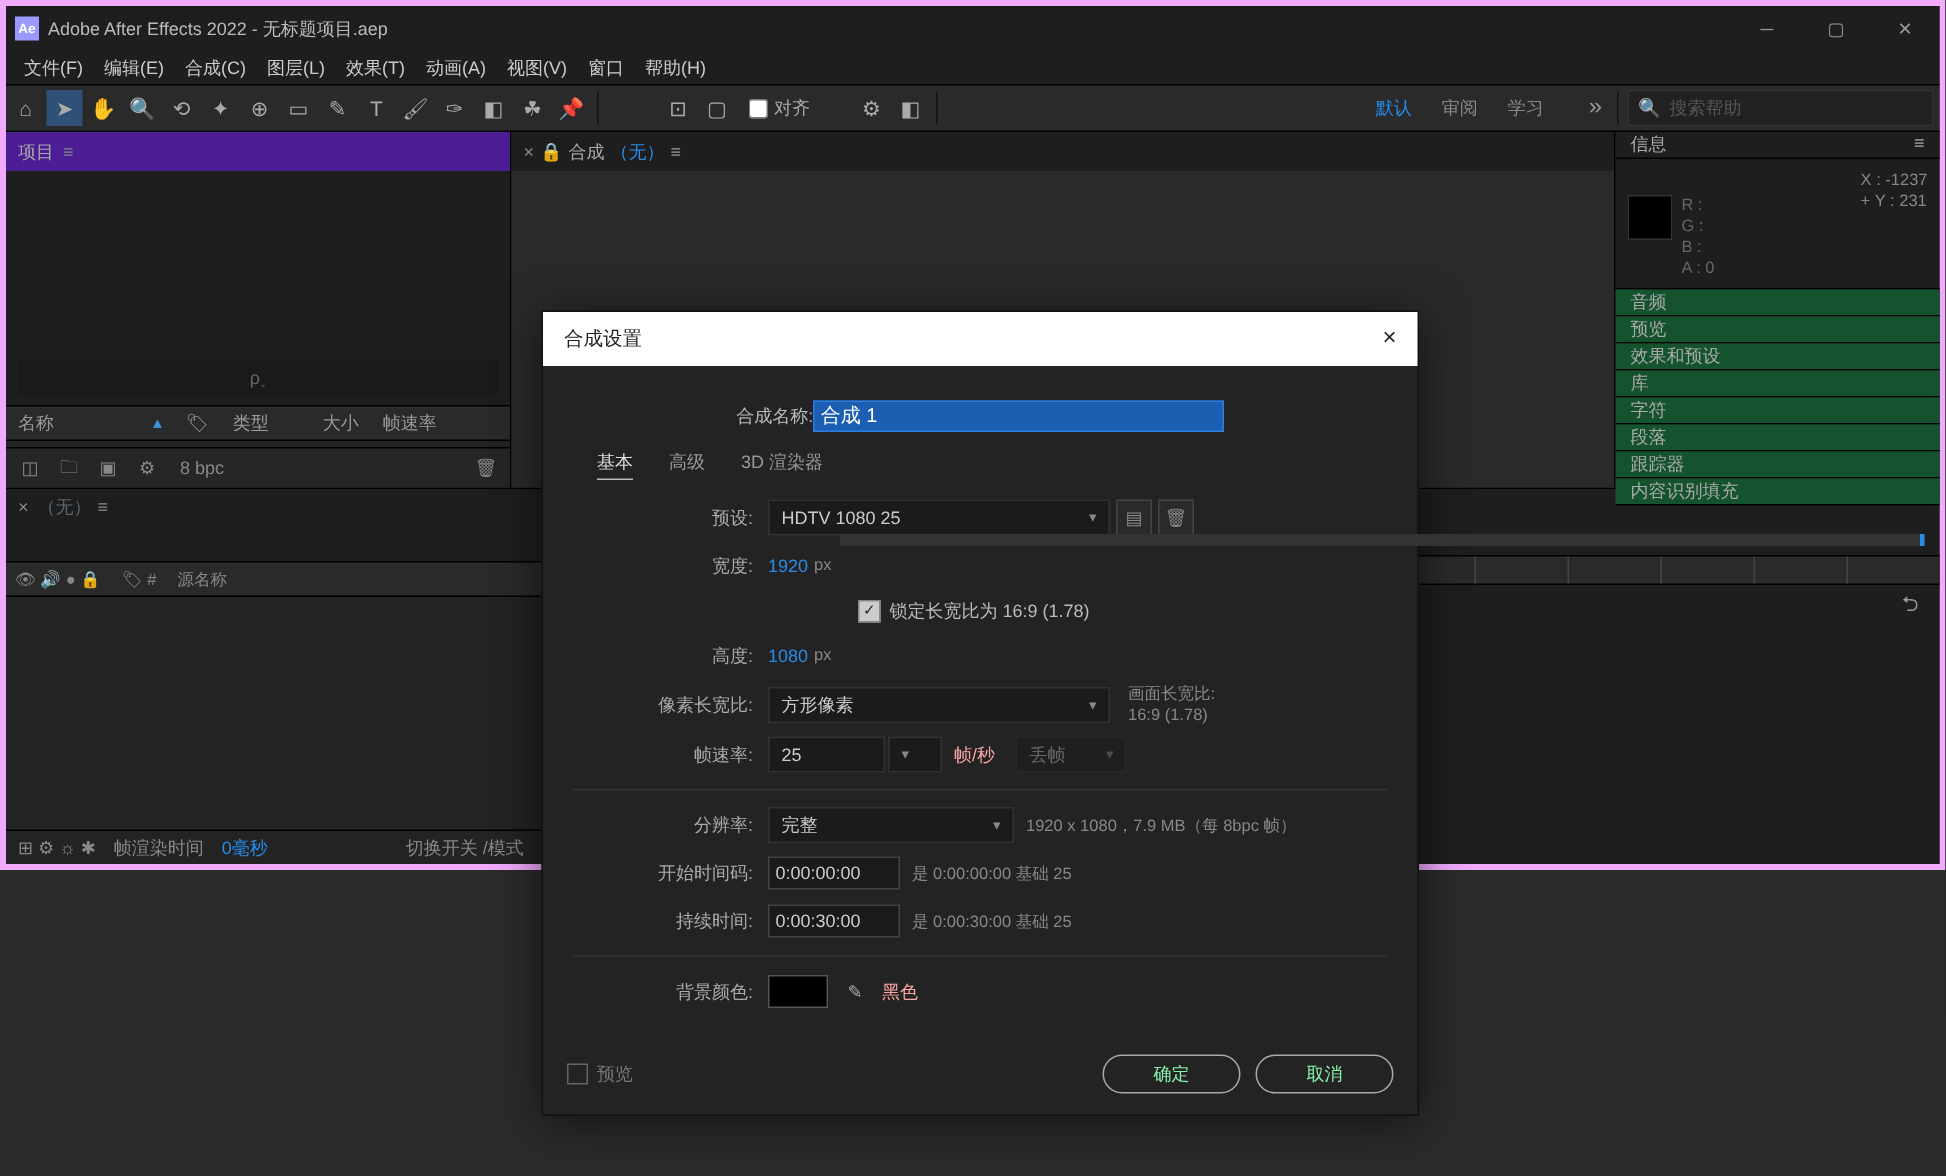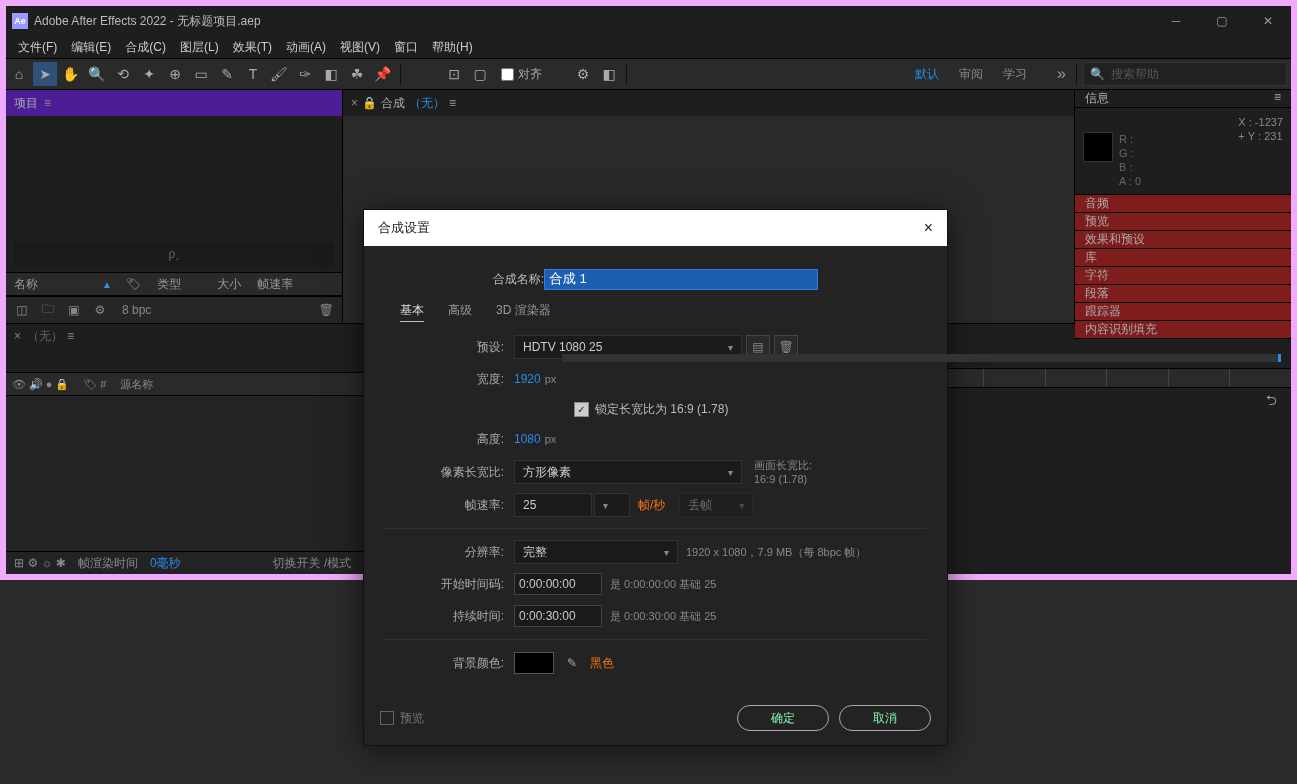--- a/index.html
+++ b/index.html
@@ -1,16 +1,16 @@
 <!DOCTYPE html>
 <html><head>
 <meta charset="utf-8">
 <style>
  html,body{margin:0;padding:0;width:1297px;height:784px;overflow:hidden;font-family:"Microsoft YaHei",Arial,sans-serif;font-size:12px;color:#999;background:#2b2b2b}
- .win-border{width:1297px;height:580px;border:6px solid #f0abfc;box-sizing:border-box;display:flex;flex-direction:column;background:#1e1e1e}
+ .win-border{width:1297px;height:580px;border:4px solid #f0abfc;box-sizing:border-box;display:flex;flex-direction:column;background:#1e1e1e}
  .titlebar{height:30px;background:#1e1e1e;display:flex;align-items:center;color:#bbb}
  .titlebar .icon{width:16px;height:16px;margin:0 6px 0 6px;background:#9999ff;display:flex;align-items:center;justify-content:center;color:#fff;font-size:9px;font-weight:bold}
  .title-text{flex:0 0 auto}
  .title-sep{flex:1}
  .win-btn{width:46px;height:30px;display:flex;align-items:center;justify-content:center;color:#999}
  .menubar{height:22px;background:#1e1e1e;display:flex;align-items:center;color:#ccc;padding-left:8px;gap:6px}
  .menubar span{padding:0 4px}
  .toolbar{height:30px;background:#2a2a2a;border-top:1px solid #000;border-bottom:1px solid #000;display:flex;align-items:center;position:relative}
  .toolbar .tbtn{width:24px;height:24px;display:flex;align-items:center;justify-content:center;font-size:14px;color:#aaa;margin:0 1px}
  .toolbar .accent{background:#2f5177}
@@ -37,21 +37,21 @@
  .comp-head .x{color:#888;margin-right:4px}
  .comp-head .lock{color:#888;margin-right:4px}
  .comp-head .tt{color:#aaa}
  .comp-head .none{color:#288ce8;margin-left:4px}
  .comp-body{flex:1;background:#2a2a2a}
  .right-col{width:216px;background:#1e1e1e;display:flex;flex-direction:column;border-left:1px solid #000}
  .info-panel{height:90px;border-bottom:1px solid #000;display:flex;padding:6px 8px}
  .swatch{width:28px;height:28px;background:#000;border:1px solid #333;margin-top:18px}
  .rgb{margin-left:6px;margin-top:18px;line-height:14px;font-size:11px;color:#666}
  .xy{margin-left:auto;text-align:left;line-height:14px;color:#888;font-size:11px;margin-top:1px}
- .right-item{height:29px;border-bottom:1px solid #000;display:flex;align-items:center;padding:0 10px;color:#aaa;background:#7f1d1d}
+ .right-item{height:29px;border-bottom:1px solid #000;display:flex;align-items:center;padding:0 10px;color:#aaa;background:#14532d}
  .bottom-row{height:250px;display:flex;border-top:1px solid #000}
  .timeline-panel{width:545px;background:#1e1e1e;display:flex;flex-direction:column;border-right:1px solid #000}
  .tl-head{height:24px;display:flex;align-items:center;padding:0 8px}
  .tl-head .x{color:#888;margin-right:6px}
  .tl-head .none{color:#5a6772}
  .tl-search{height:24px;display:flex;align-items:center;padding:0 8px;justify-content:flex-end}
  .tl-search .box{width:60px;height:20px;background:#232323;display:flex;align-items:center;justify-content:center;color:#666}
  .tl-cols{height:22px;background:#2a2a2a;border-top:1px solid #000;border-bottom:1px solid #000;display:flex;align-items:center;padding:0 6px;color:#888;font-size:11px}
  .tl-body{flex:1;background:#232323}
  .tl-bottom{height:22px;background:#232323;display:flex;align-items:center;padding:0 8px;color:#888;border-top:1px solid #000;gap:12px}
@@ -72,21 +72,21 @@
  .text-input{background:#1c5fb2;color:#fff;border:1px solid #2a7fe0;padding:1px 4px;width:264px;height:17px}
  .tabs{display:flex;gap:24px;margin:10px 0 12px 16px}
  .tabs span{color:#999}
  .tabs .on{color:#ddd;border-bottom:1px solid #bbb;padding-bottom:2px}
  .sel{background:#1b1b1b;border:1px solid #333;height:22px;min-width:210px;display:flex;align-items:center;padding:0 8px;color:#ccc;justify-content:space-between}
  .sel.small{min-width:60px;width:60px}
  .sel .arrow{font-size:10px;color:#888}
  .iconbtn{width:22px;height:22px;border:1px solid #444;display:flex;align-items:center;justify-content:center;margin-left:4px;color:#888;background:#2a2a2a}
  .chk{width:13px;height:13px;border:1px solid #888;background:#ccc;display:inline-flex;align-items:center;justify-content:center;font-size:10px;color:#222;margin-right:6px}
  .num-input{background:#1a1a1a;border:1px solid #444;color:#ccc;height:20px;width:78px;padding:0 4px;display:flex;align-items:center}
- .static{color:#f97316;margin-left:8px}
+ .static{color:#fca5a5;margin-left:8px}
  .sect-gap{border-top:1px solid #333;margin:10px 0}
  .color-swatch{width:38px;height:20px;background:#000;border:1px solid #555}
  .eyedrop{width:20px;height:20px;display:flex;align-items:center;justify-content:center;color:#aaa;margin-left:8px}
  .dlg-foot{position:absolute;bottom:14px;left:16px;right:16px;display:flex;align-items:center}
  .preview-chk{display:flex;align-items:center;color:#777}
  .preview-chk .box{width:12px;height:12px;border:1px solid #666;margin-right:6px}
  .btn-pill{width:90px;height:24px;border:1px solid #aaa;border-radius:14px;display:flex;align-items:center;justify-content:center;color:#86efac;margin-left:10px}
  .right-head{height:26px;display:flex;align-items:flex-start;padding:0 10px;color:#aaa;background:#1e1e1e;border-bottom:1px solid #000}
  .right-head .menudots{margin-left:auto}
  .proj-wrap{display:flex;flex-direction:column;flex:1;min-height:0}

